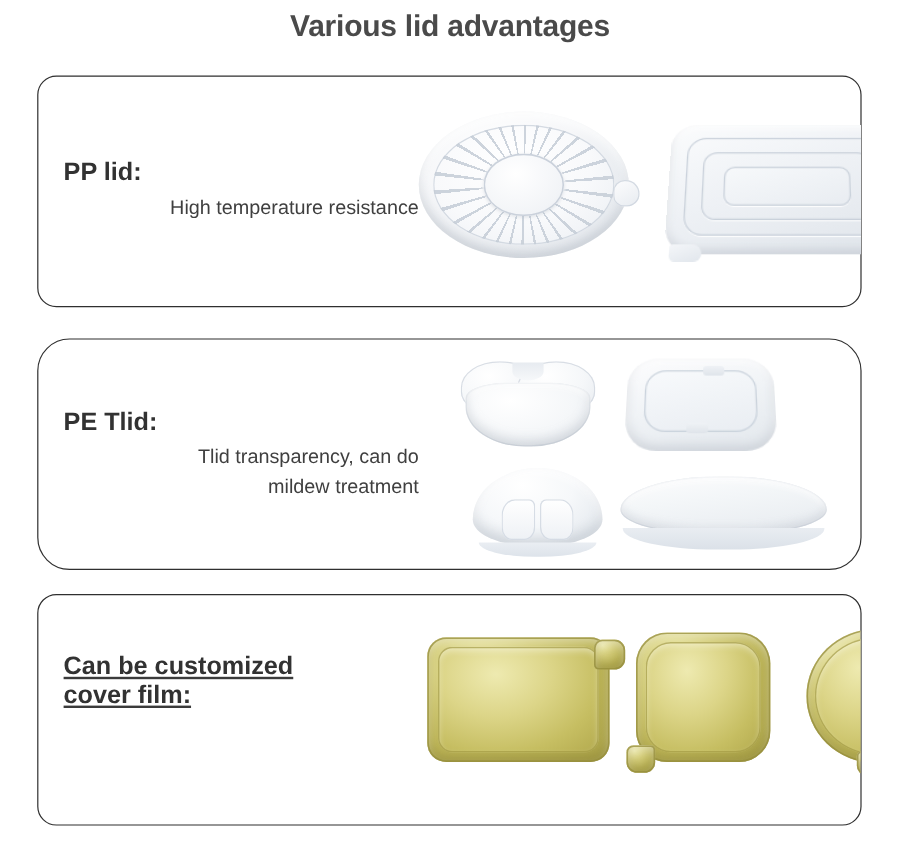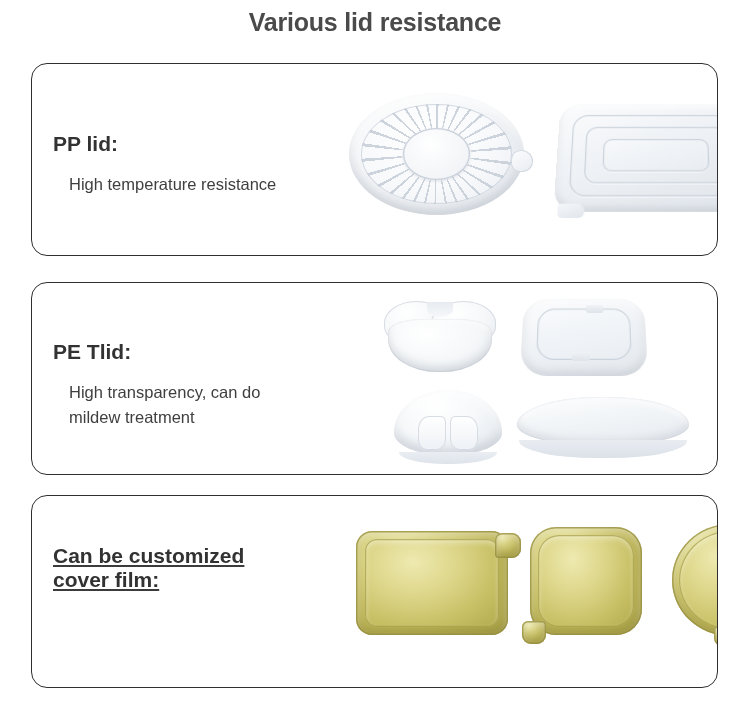--- a/index.html
+++ b/index.html
@@ -35,42 +35,43 @@
     left: 31px;
     width: 687px;
     height: 193px;
     box-sizing: border-box;
     border: 1.5px solid #2f2f2f;
     border-radius: 16px;
     background: #ffffff;
     overflow: hidden;
   }
   #card-0 { top: 63px; text-decoration: underline; }
-  #card-1 { top: 282px; }
+  #card-1 { top: 282px; border-radius: 27px; }
   #card-2 { top: 495px; }
 
   .card-text {
     position: absolute;
     left: 21px;
     width: 300px;
   }
   .card-heading {
     font-size: 21px;
     font-weight: bold;
     color: #323232;
     line-height: 1.12;
     margin: 0 0 5px 0;
     white-space: pre-line;
   }
   .card-sub {
     font-size: 16.5px;
     color: #3f3f3f;
     line-height: 1.55;
-    margin: 16px;
+    margin: 4px;
     white-space: pre-line;
+    text-align: right;
   }
   #card-0 .card-text { top: 68px; }
   #card-1 .card-text { top: 57px; }
   #card-2 .card-text { top: 48px; text-decoration: underline; }
   #card-2 .card-sub { padding-left: 6px; margin-top: 10px; }
 
   
   .art {
     position: absolute;
     top: 0;
@@ -309,21 +310,21 @@
     border-radius: 50%;
   }
   .foil-circle .tab {
     position: absolute; left: 36%; bottom: -10px;
     width: 23px; height: 20px; border-radius: 4px 4px 8px 8px;
   }
 </style>
 </head>
 <body>
 
-<div class="page-title">Various lid resistance</div>
+<div class="page-title">Various lid advantages</div>
 
 <div class="card" id="card-0">
   <div class="card-text">
     <p class="card-heading">PP lid:</p>
     <p class="card-sub">High temperature resistance</p>
   </div>
 
   <div class="art">
     <div class="obj pp-round">
       <div class="rim"></div>
@@ -340,21 +341,21 @@
       <div class="ring r2"></div>
       <div class="ring r3"></div>
       <div class="corner-tab"></div>
     </div>
   </div>
 </div>
 
 <div class="card" id="card-1">
   <div class="card-text">
     <p class="card-heading">PE Tlid:</p>
-    <p class="card-sub">High transparency, can do
+    <p class="card-sub">Tlid transparency, can do
 mildew treatment</p>
   </div>
 
   <div class="art">
     <div class="obj pe-heart">
       <div class="lobe l"></div>
       <div class="lobe r"></div>
       <div class="base"></div>
       <div class="notch"></div>
     </div>

